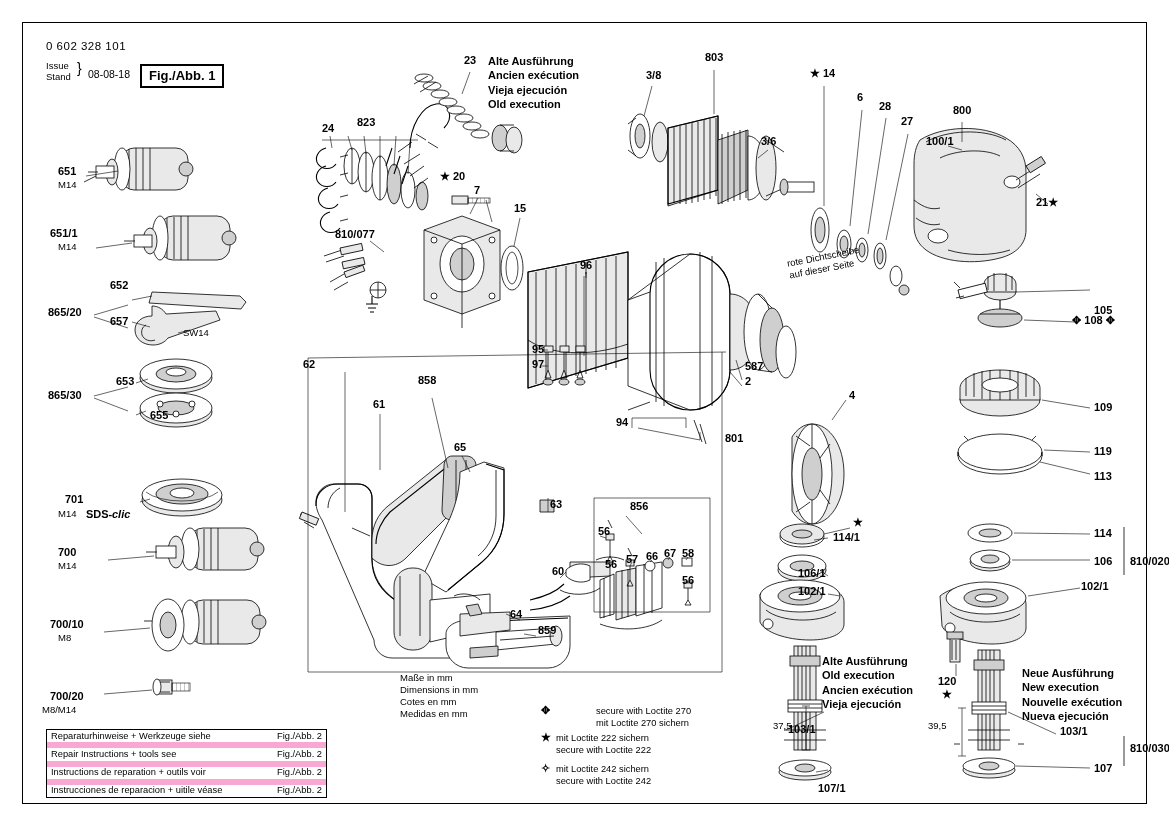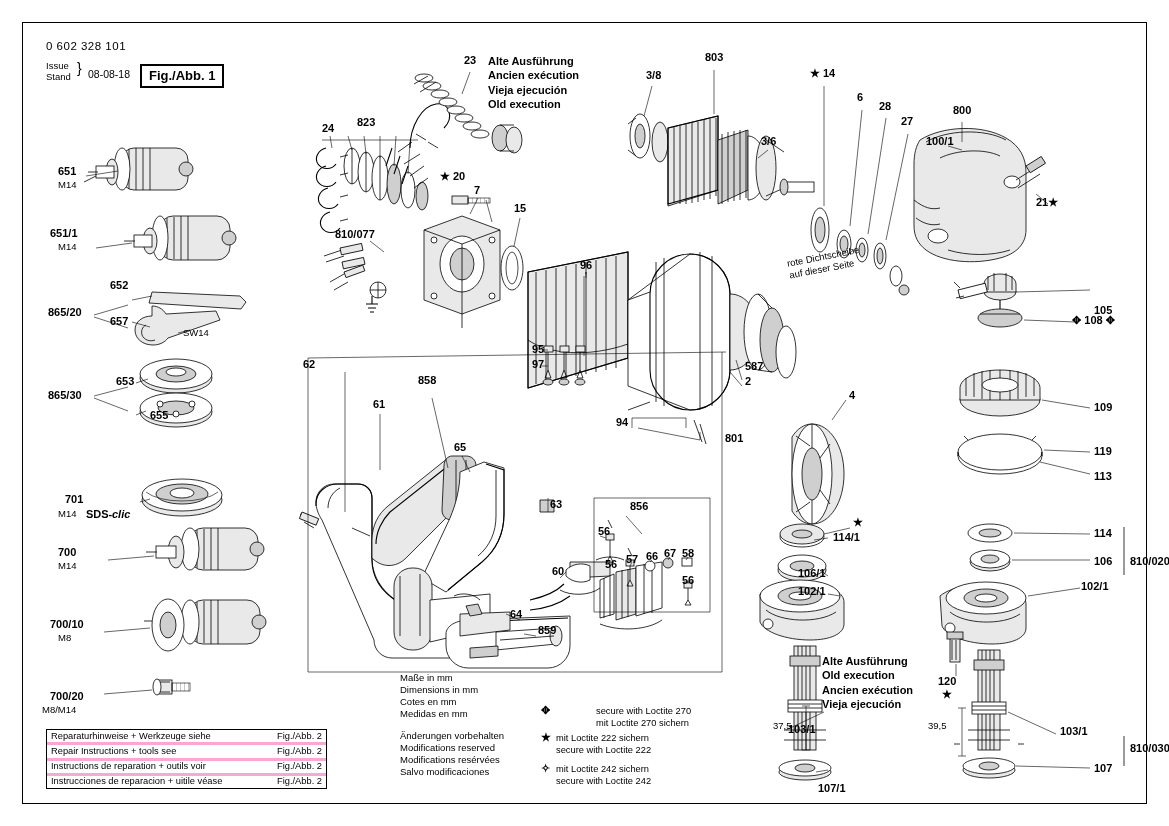--- a/index.html
+++ b/index.html
@@ -40,21 +40,21 @@
   
   .instr {
     position:absolute; left:46px; top:729px; width:281px;
     border:1.6px solid #000;
     font-size:9.3px;
     line-height:1.0;
   }
   .instr .row {
     display:flex; justify-content:space-between;
     padding:1.5px 4px 1.5px 4px;
-    border-bottom:3px solid #f9a8d4;
+    border-bottom:6px solid #f9a8d4;
   }
   .instr .row:last-child { border-bottom:none; }
   .instr .r { padding-left:8px; white-space:nowrap; }
   
   .notes { position:absolute; font-size:9.5px; line-height:1.25; white-space:pre; }
   .legend { position:absolute; font-size:9.3px; line-height:1.3; white-space:pre; }
   svg { position:absolute; left:0; top:0; width:1169px; height:826px; overflow:visible; }
   .ln { stroke:#000; fill:none; stroke-width:0.8; }
   .ln2 { stroke:#000; fill:none; stroke-width:1.1; }
   .thin { stroke:#000; fill:none; stroke-width:0.6; }
@@ -622,31 +622,31 @@
   <div class="lbl b" style="left:682px; top:574px;">56</div>
 
   <div class="lbl b" style="left:488px; top:54px; line-height:1.3;">Alte Ausführung
 Ancien exécution
 Vieja ejecución
 Old execution</div>
   <div class="lbl b" style="left:822px; top:654px; line-height:1.3;">Alte Ausführung
 Old execution
 Ancien exécution
 Vieja ejecución</div>
+  <div class="lbl b" style="left:1022px; top:666px; line-height:1.3;">Neue Ausführung
+New execution
+Nouvelle exécution
+Nueva ejecución</div>
   <div class="lbl sm" style="left:786px; top:258px; line-height:1.25; transform:rotate(-11deg); transform-origin:left top;">rote Dichtscheibe
 auf dieser Seite</div>
 
   <div class="notes" style="left:400px; top:672px;">Maße in mm
 Dimensions in mm
 Cotes en mm
 Medidas en mm</div>
-  <div class="notes" style="left:400px; top:730px;">Änderungen vorbehalten
-Modifications reserved
-Modifications resérvées
-Salvo modificaciones</div>
 
   <div style="position:absolute; left:541px; top:704px; font-size:11px; font-weight:bold;">✥</div>
   <div class="legend" style="left:556px; top:705px;margin-left:40px;">secure with Loctite 270
 mit Loctite 270 sichern</div>
   <div style="position:absolute; left:541px; top:731px; font-size:11px; font-weight:bold;">★</div>
   <div class="legend" style="left:556px; top:732px;">mit Loctite 222 sichern
 secure with Loctite 222</div>
   <div style="position:absolute; left:541px; top:762px; font-size:11px; font-weight:bold;">✧</div>
   <div class="legend" style="left:556px; top:763px;">mit Loctite 242 sichern
 secure with Loctite 242</div>

